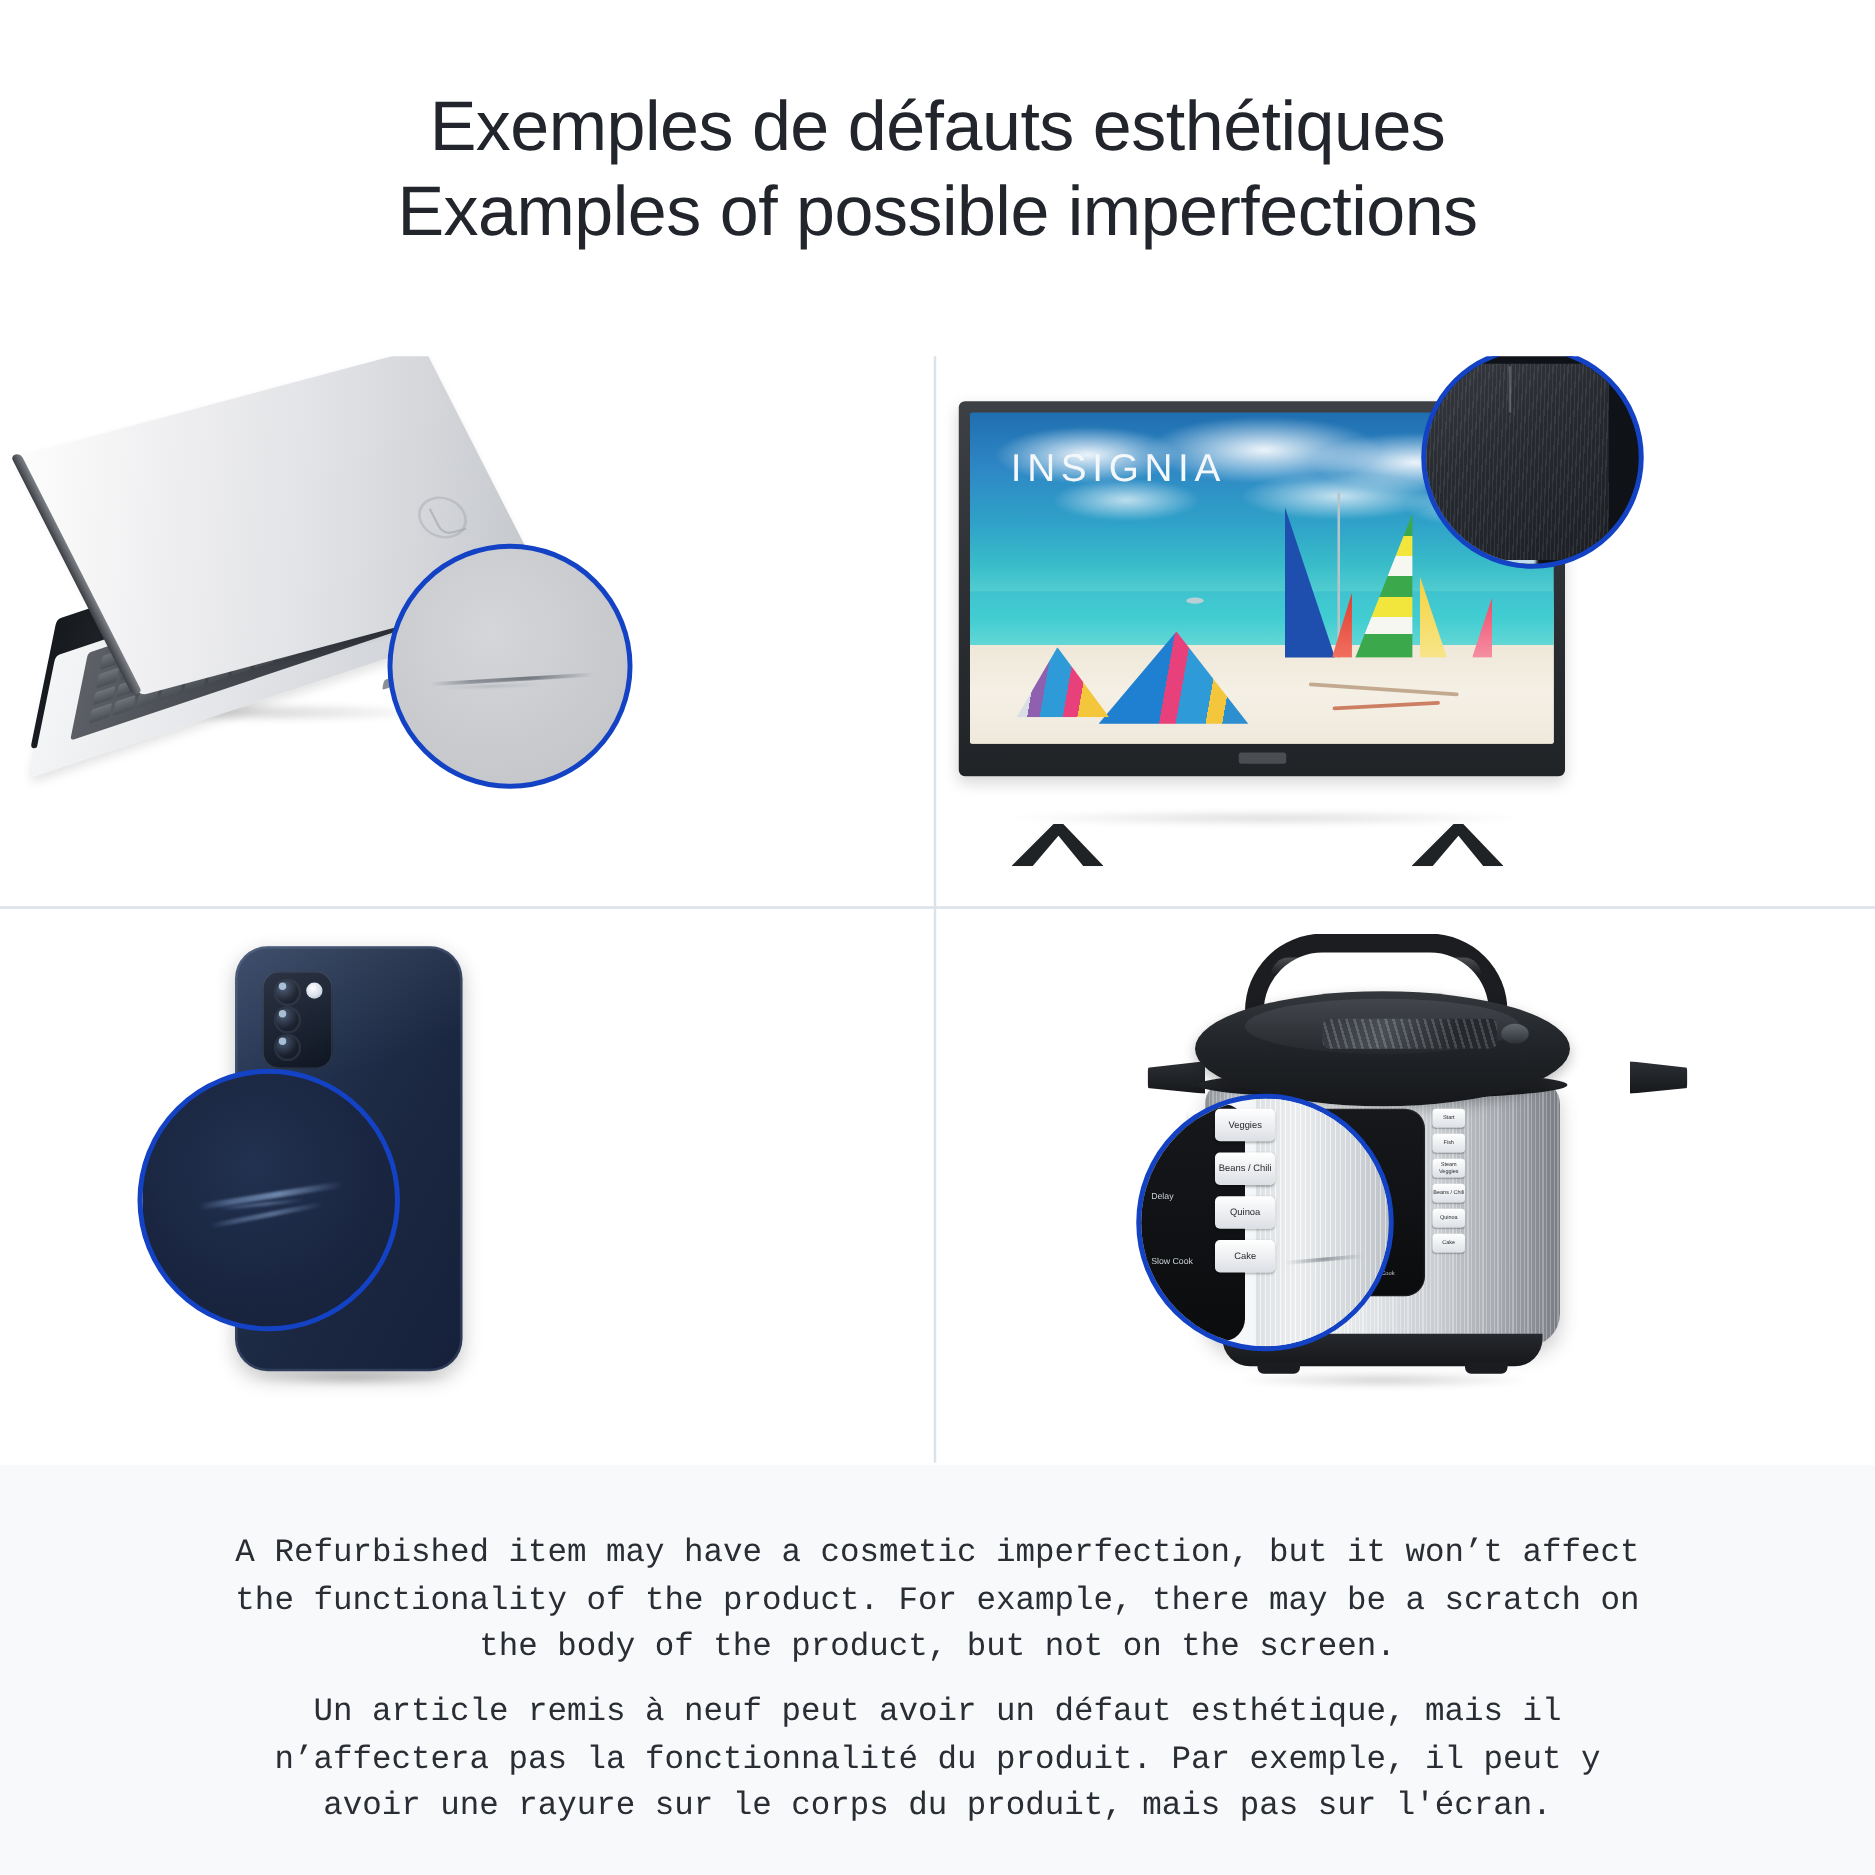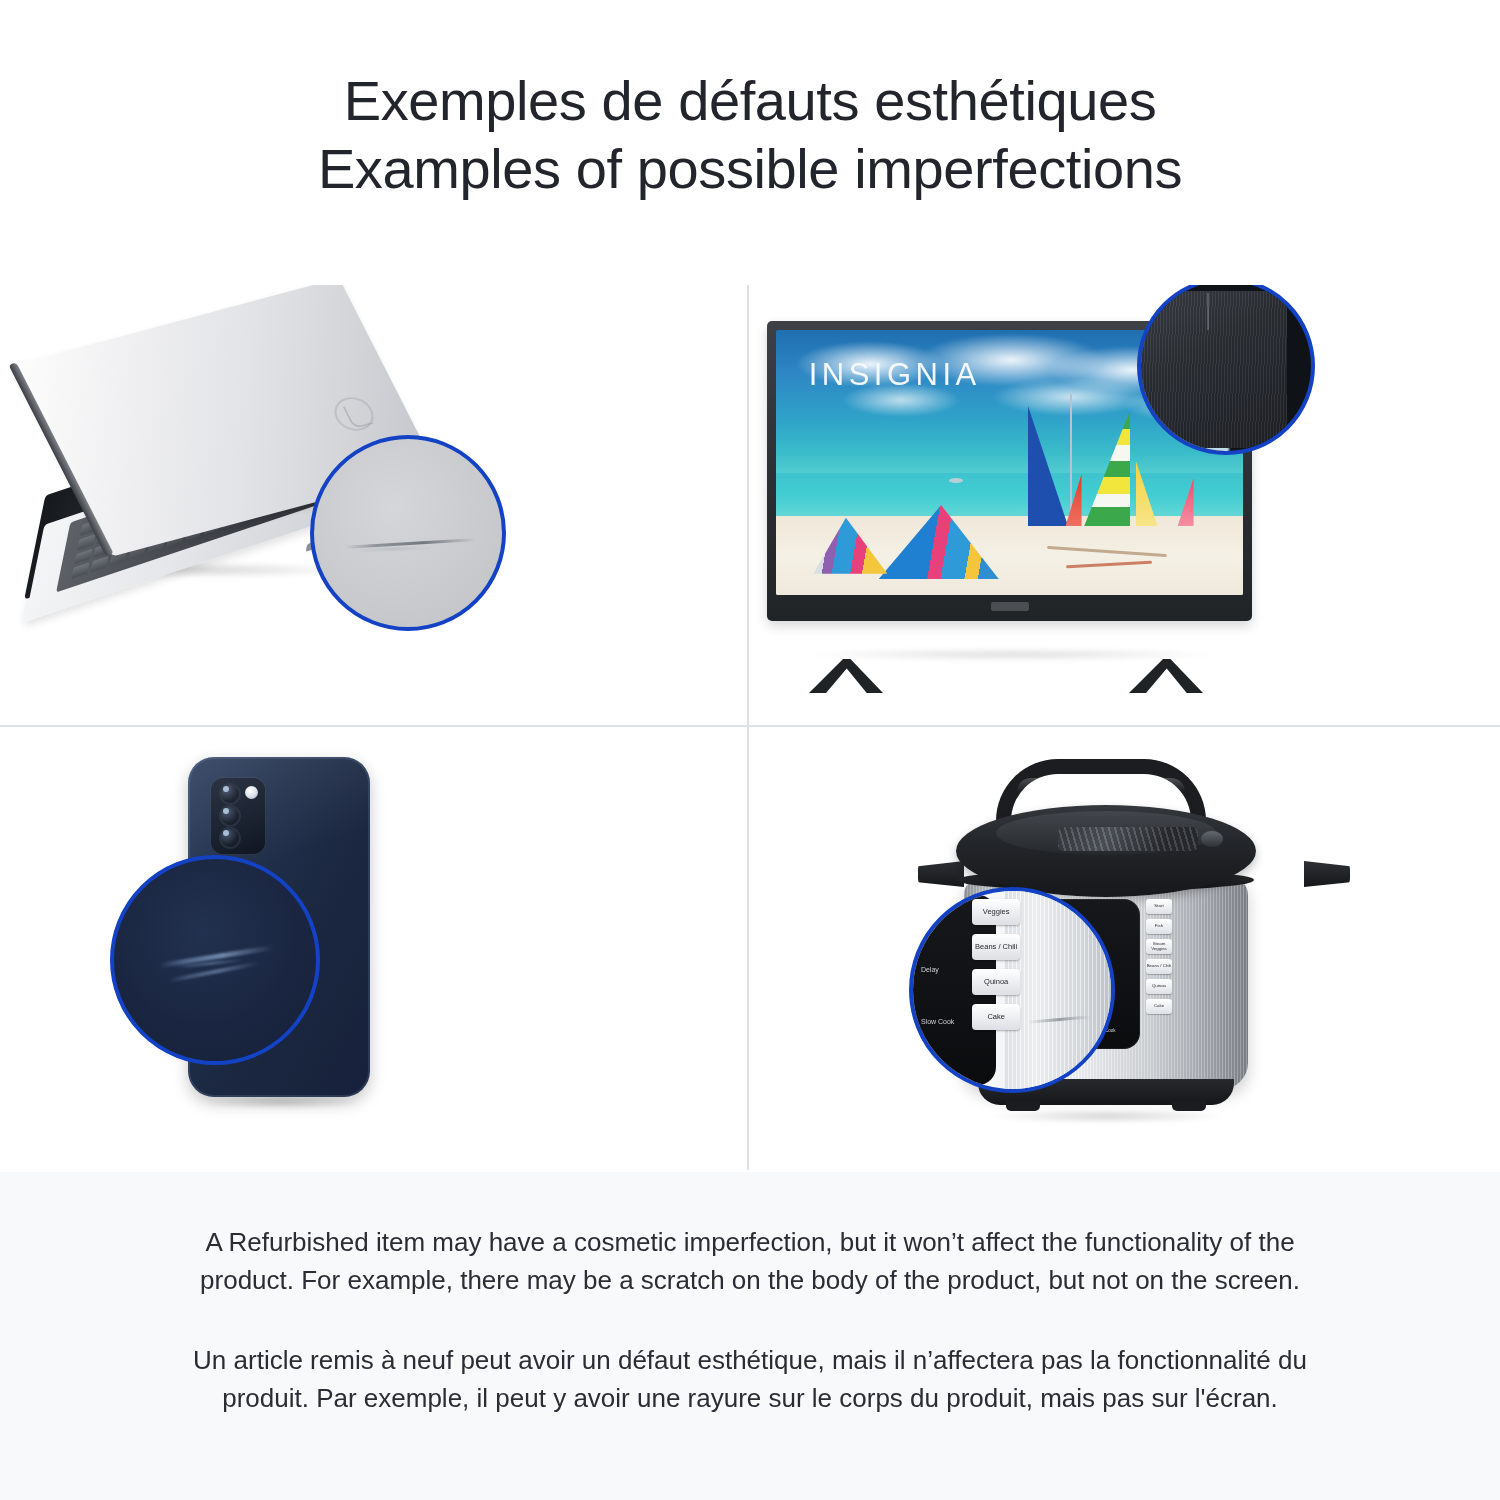--- a/index.html
+++ b/index.html
@@ -24,21 +24,21 @@
   
   .grid { position:absolute; top:285px; left:0; width:1500px; height:885px; }
   .vline { position:absolute; left:747px; top:0px; width:2px; height:885px;
            background:#dde2ea; }
   .hline { position:absolute; left:0px; top:440px; width:1500px; height:2px;
            background:#dde2ea; }
   .cell { position:absolute; width:747px; height:440px; overflow:hidden; }
   .cell-tl { left:0; top:0; }
   .cell-tr { left:749px; top:0; }
   .cell-bl { left:0; top:442px; width:747px; height:443px; }
-  .cell-br { left:749px; top:442px; width:751px; height:443px;margin-top:12px; }
+  .cell-br { left:749px; top:442px; width:751px; height:443px; }
 
   .stage { position:absolute; inset:0;text-decoration:underline; }
 
   
   .magnifier { position:absolute; border-radius:50%;
                border:4px solid #1342c4; overflow:hidden;
                box-shadow:0 0 0 0 rgba(0,0,0,0); }
 
   
   .laptop-wrap { position:absolute; left:20px; top:25px; width:420px; height:300px; }
@@ -342,24 +342,24 @@
                          background:linear-gradient(90deg,#e9ecef 0%,#f7f9fa 30%,#dfe3e7 70%,#c6cbd1 100%); }
   .mag-cooker .m-steel::after{ content:""; position:absolute; inset:0;
                          background:repeating-linear-gradient(90deg, rgba(255,255,255,.4) 0 1px, rgba(0,0,0,.05) 1px 4px); }
   .mag-cooker .m-scratch { position:absolute; right:10%; top:64%; width:32%; height:3px;
                          background:linear-gradient(90deg, rgba(130,136,145,0), rgba(120,126,136,.7), rgba(130,136,145,0));
                          transform:rotate(-5deg); filter:blur(.6px); }
 
   
   .footer { position:absolute; left:0; top:1172px; width:1500px; height:328px;
             background:#f7f9fb; display:flex; flex-direction:column;
-            align-items:center; justify-content:flex-start; padding-top:52px; }
+            align-items:center; justify-content:flex-start; padding-top:52px;font-family:Liberation Mono, monospace; }
   .footer p { width:1130px; text-align:center; font-size:26px; line-height:1.45;
               color:#2a2d33; font-weight:400; }
-  .footer p.fr { margin-top:43px; }
+  .footer p.fr { margin-top:14px; }
 </style>
 </head>
 <body>
 
 <div class="page">
 
   <div class="header">
     <div class="title-line">Exemples de défauts esthétiques</div>
     <div class="title-line">Examples of possible imperfections</div>
   </div>

